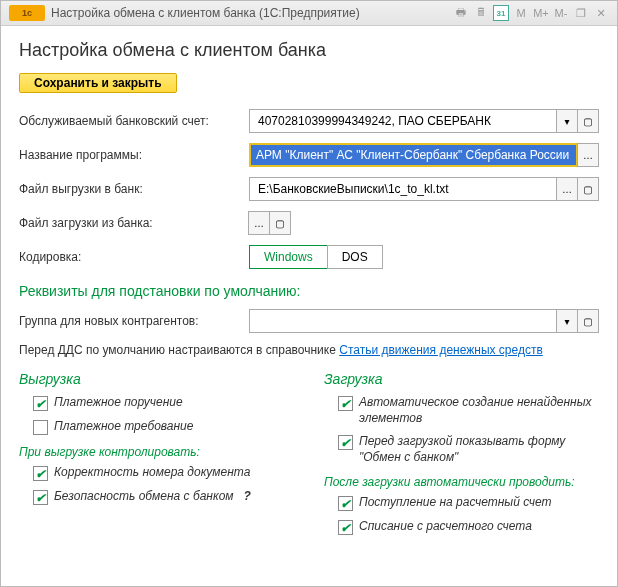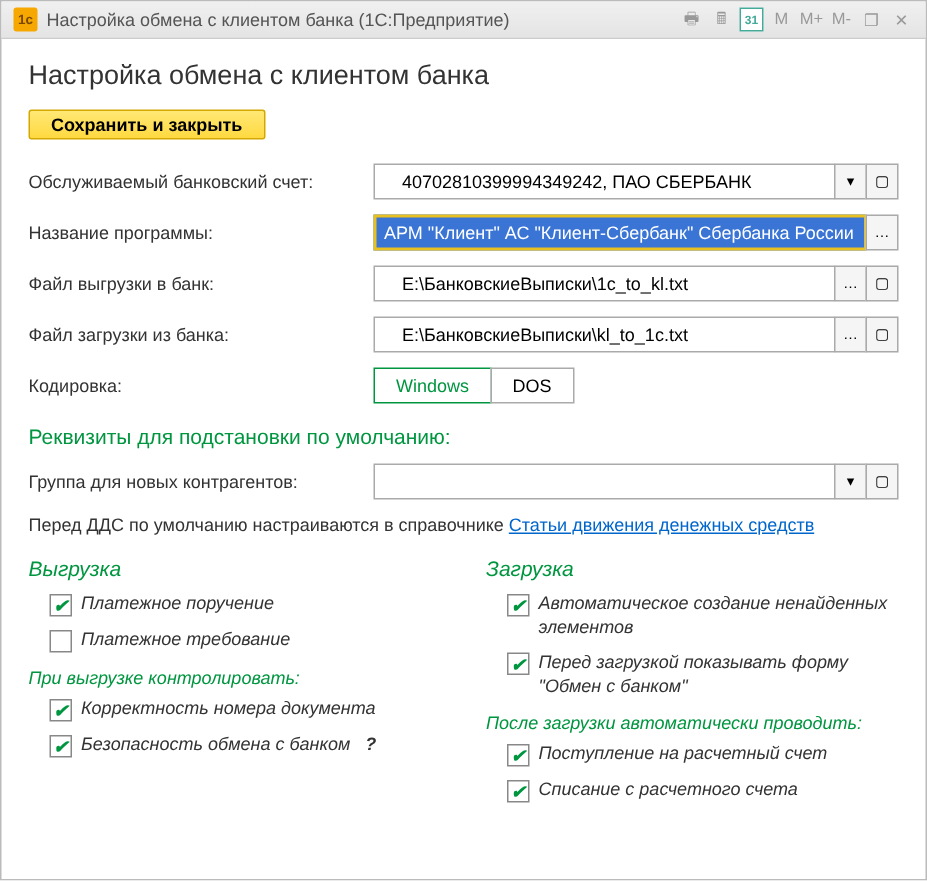--- a/index.html
+++ b/index.html
@@ -1,30 +1,30 @@
 <!DOCTYPE html>
 <html><head>
 <meta charset="utf-8">
 <style>
 * { box-sizing: border-box; margin: 0; padding: 0; }
 body { font-family: Arial, sans-serif; font-size: 12px; background: #f5f5f5; width: 618px; height: 587px; overflow: hidden; }
 .window { background: #fff; border: 1px solid #bbb; height: 100%; display: flex; flex-direction: column; }
 .titlebar { background: linear-gradient(#f0f0f0,#e4e4e4); border-bottom: 1px solid #ccc; padding: 4px 8px; display: flex; align-items: center; gap: 6px; }
-.titlebar .logo { width: 16px; height: 16px; background: #f7a800; border-radius: 2px; display: flex; align-items: center; justify-content: center; font-size: 9px; font-weight: bold; color: #7a4700; }
+.titlebar .logo { width: 36px; height: 16px; background: #f7a800; border-radius: 2px; display: flex; align-items: center; justify-content: center; font-size: 9px; font-weight: bold; color: #7a4700; }
 .titlebar .title { color: #555; font-size: 12px; flex: 1; }
 .titlebar .tb-icons { display: flex; gap: 4px; align-items: center; }
 .titlebar .tb-icon { width: 16px; height: 16px; display: flex; align-items: center; justify-content: center; font-size: 11px; color: #999; cursor: pointer; }
 .titlebar .tb-cal { border: 1px solid #4a9; background: #fff; color: #4a9; font-size: 8px; font-weight: bold; }
 .content { padding: 14px 18px; flex: 1; overflow: auto; }
 h1 { font-size: 18px; font-weight: normal; color: #333; margin-bottom: 12px; }
 .save-btn { background: linear-gradient(#ffe875,#ffd940); border: 1px solid #d4a800; padding: 2px 14px; font-size: 12px; font-weight: bold; cursor: pointer; border-radius: 2px; margin-bottom: 16px; }
 .row { display: flex; align-items: center; margin-bottom: 10px; gap: 20px; }
 .row label { width: 210px; color: #333; flex-shrink: 0; }
 .row .field { flex: 1; display: flex; gap: 0; }
-.row .field input, .row .field .input-like { flex: 1; border: 1px solid #aaa; padding: 4px 18px; font-size: 12px; height: 24px; background: #fff; }
+.row .field input, .row .field .input-like { flex: 1; border: 1px solid #aaa; padding: 4px 8px; font-size: 12px; height: 24px; background: #fff; }
 .row .field .sel-highlight { background: #3a75d6; color: #fff; border: 2px solid #e8c020; padding: 3px 5px; }
 .row .field .btn-sm { width: 22px; height: 24px; border: 1px solid #aaa; background: #f5f5f5; display: flex; align-items: center; justify-content: center; font-size: 10px; cursor: pointer; margin-left: -1px; }
 .row .toggle-group { display: flex; }
 .row .toggle-btn { border: 1px solid #aaa; padding: 4px 14px; background: #fff; font-size: 12px; cursor: pointer; }
 .row .toggle-btn.active { color: #009640; border-color: #009640; }
 .row .toggle-btn + .toggle-btn { margin-left: -1px; }
 .section-title { color: #009640; font-size: 14px; margin: 14px 0 10px; }
 .link-row { margin: 10px 0 14px; color: #333; }
 .link-row a { color: #0066cc; text-decoration: underline; cursor: pointer; }
 .cols { display: flex; gap: 30px; }
@@ -82,21 +82,20 @@
       <div class="field">
         <input value="E:\БанковскиеВыписки\1c_to_kl.txt" style="">
         <div class="btn-sm">…</div>
         <div class="btn-sm">▢</div>
       </div>
     </div>
 
     <div class="row">
       <label>Файл загрузки из банка:</label>
       <div class="field">
-        <input value="E:\БанковскиеВыписки\kl_to_1c.txt" style="">
         <div class="btn-sm">…</div>
         <div class="btn-sm">▢</div>
       </div>
     </div>
 
     <div class="row">
       <label>Кодировка:</label>
       <div class="toggle-group">
         <div class="toggle-btn active">Windows</div>
         <div class="toggle-btn">DOS</div>

